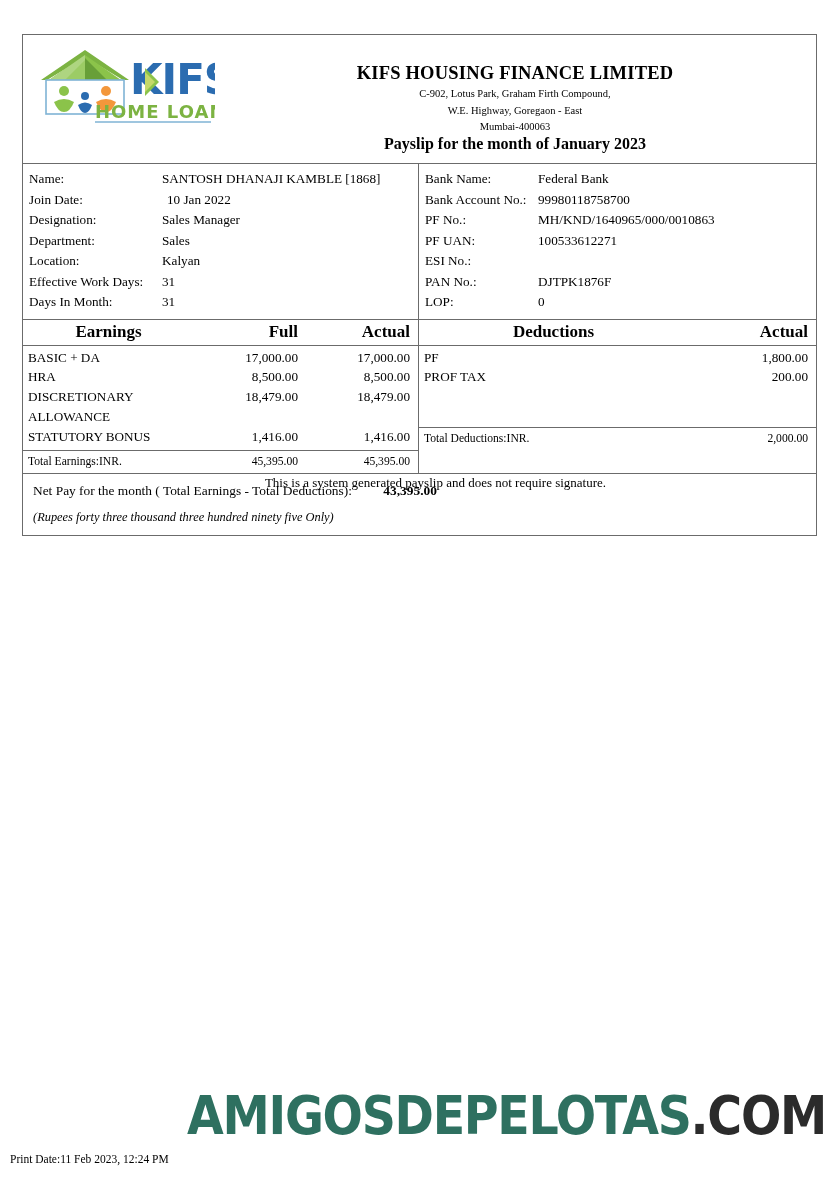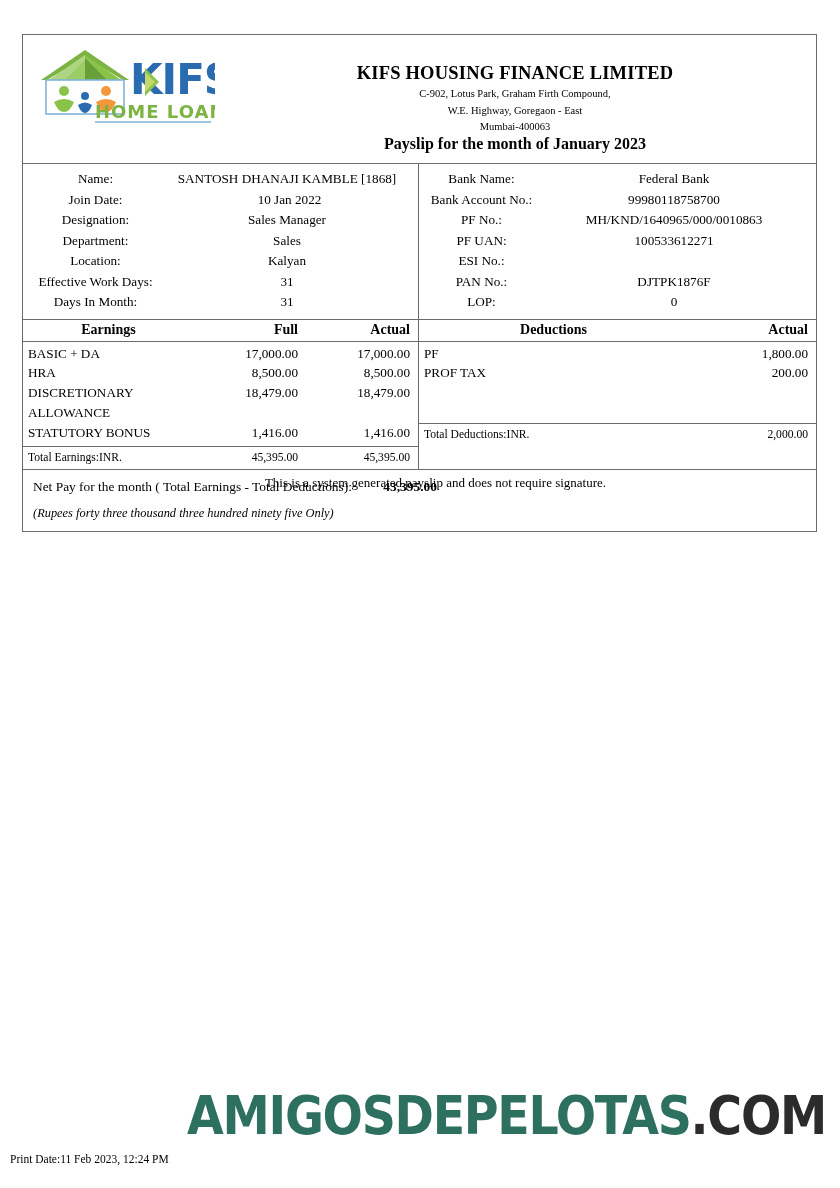--- a/index.html
+++ b/index.html
@@ -82,21 +82,20 @@
   }
   .info-panel.right {
     flex: 1 1 auto;
   }
   .info-line {
     display: flex;
     font-size: 13.2px;
     line-height: 1.55;
     padding: 0 6px;
     white-space: nowrap;
-    text-align: center;
   }
   .info-label {
     flex: 0 0 auto;
   }
   .info-panel.left .info-label { width: 133px; }
   .info-panel.right .info-label { width: 113px; }
   .info-value { flex: 1 1 auto; }
   .info-value.indent { padding-left: 5px; }
 
   
@@ -110,21 +109,21 @@
   .tbl.left {
     width: 396px;
     flex: 0 0 396px;
     border-right: 1px solid #6b6b6b;
   }
   .tbl.right { flex: 1 1 auto; }
 
   .thead {
     display: flex;
     font-weight: bold;
-    font-size: 14px;
+    font-size: 17px;
     border-bottom: 1px solid #6b6b6b;
     padding: 2px 0 3px 0;
   }
   .tbody { padding: 2px 0 3px 0; min-height: 76px; }
   .trow {
     display: flex;
     font-size: 13.2px;
     line-height: 1.5;
   }
   .tfoot {

